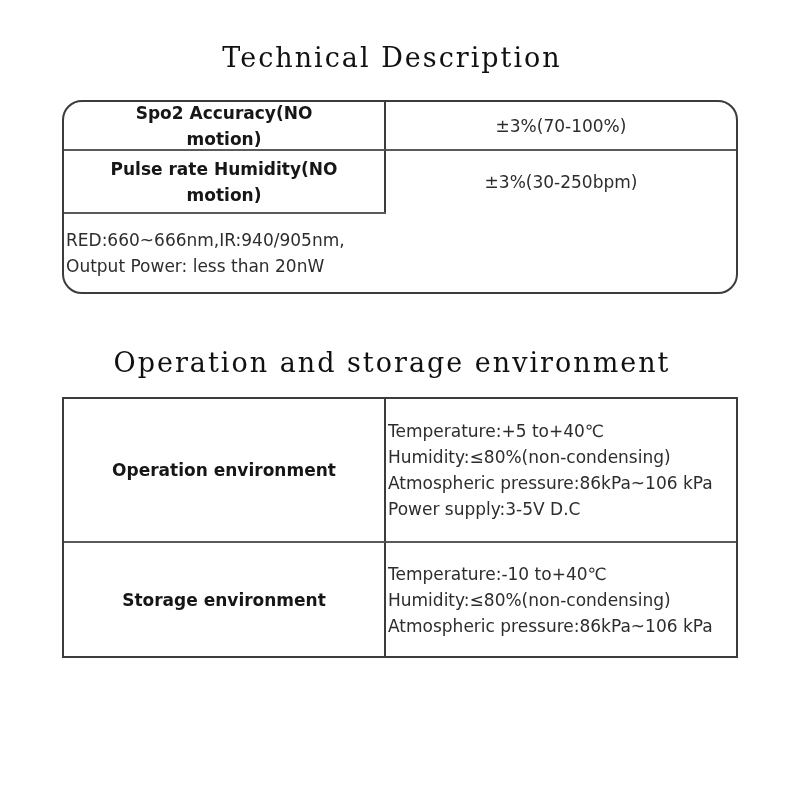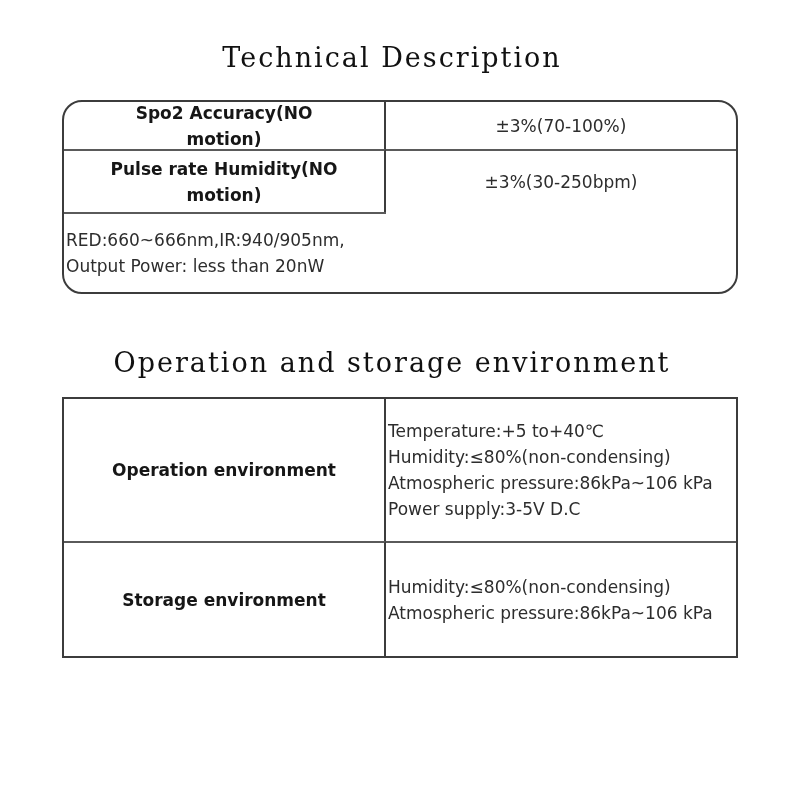--- a/index.html
+++ b/index.html
@@ -109,18 +109,19 @@
       <div class="value-line">Temperature:+5 to+40℃</div>
       <div class="value-line">Humidity:≤80%(non-condensing)</div>
       <div class="value-line">Atmospheric pressure:86kPa~106 kPa</div>
       <div class="value-line">Power supply:3-5V D.C</div>
     </div>
 
     <div class="cell label row-divider-top">
       <div class="label-text">Storage environment</div>
     </div>
     <div class="cell value left-align row-divider-top">
+      <div class="value-line">Temperature:-10 to+40℃</div>
       <div class="value-line">Humidity:≤80%(non-condensing)</div>
       <div class="value-line">Atmospheric pressure:86kPa~106 kPa</div>
     </div>
   </div>
 
 </div>
 
 </body></html>

